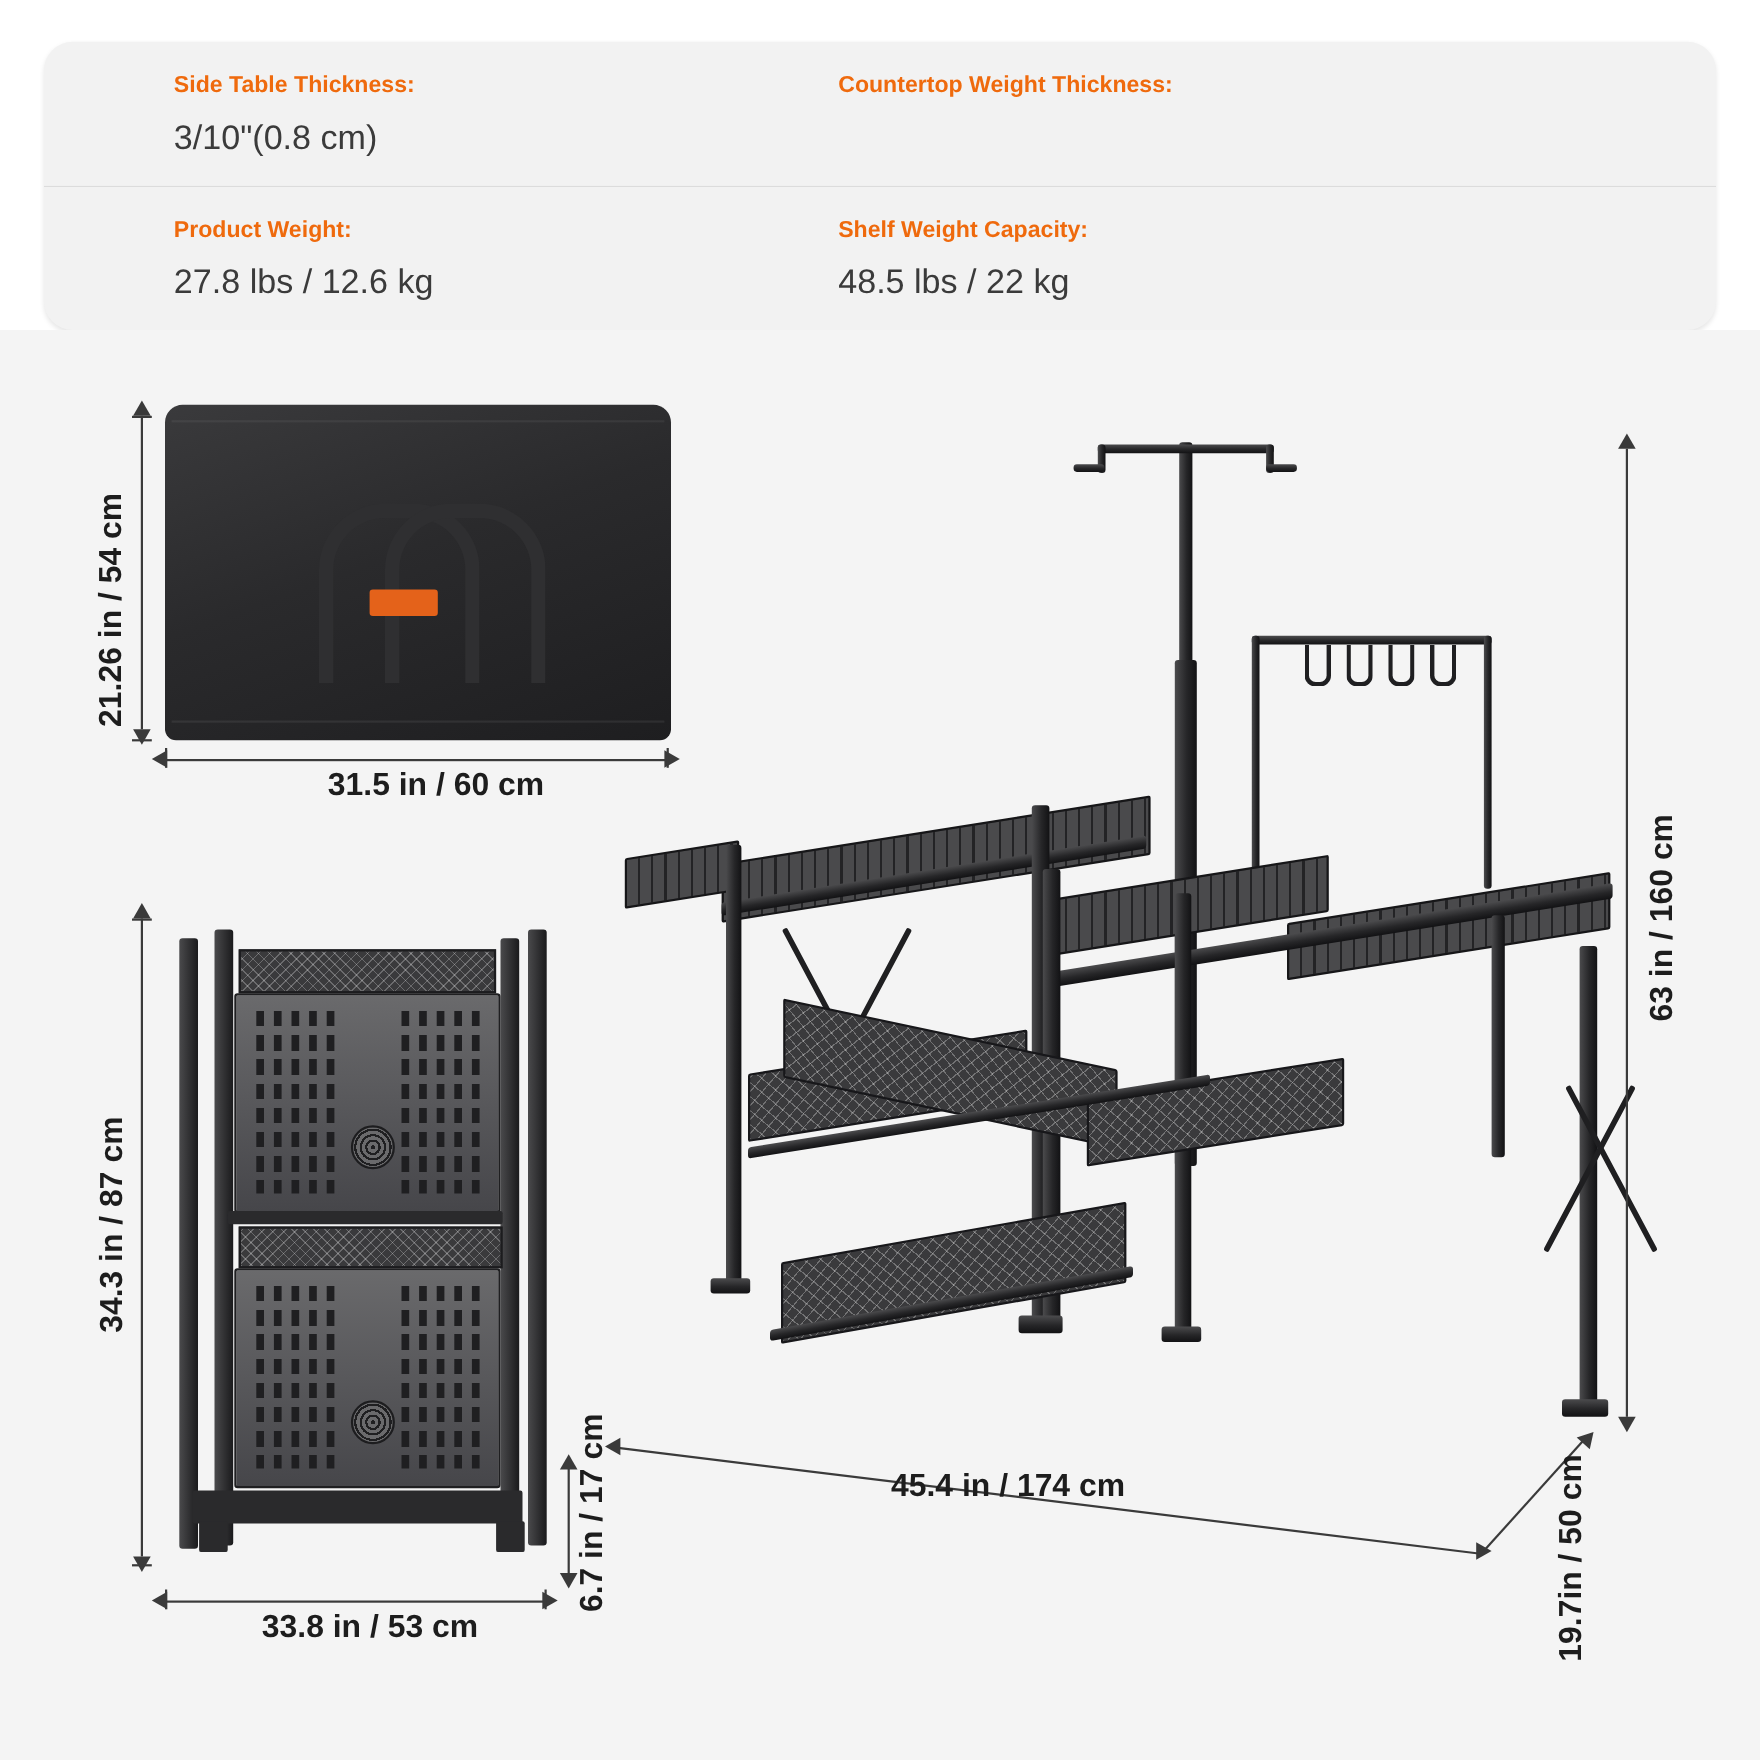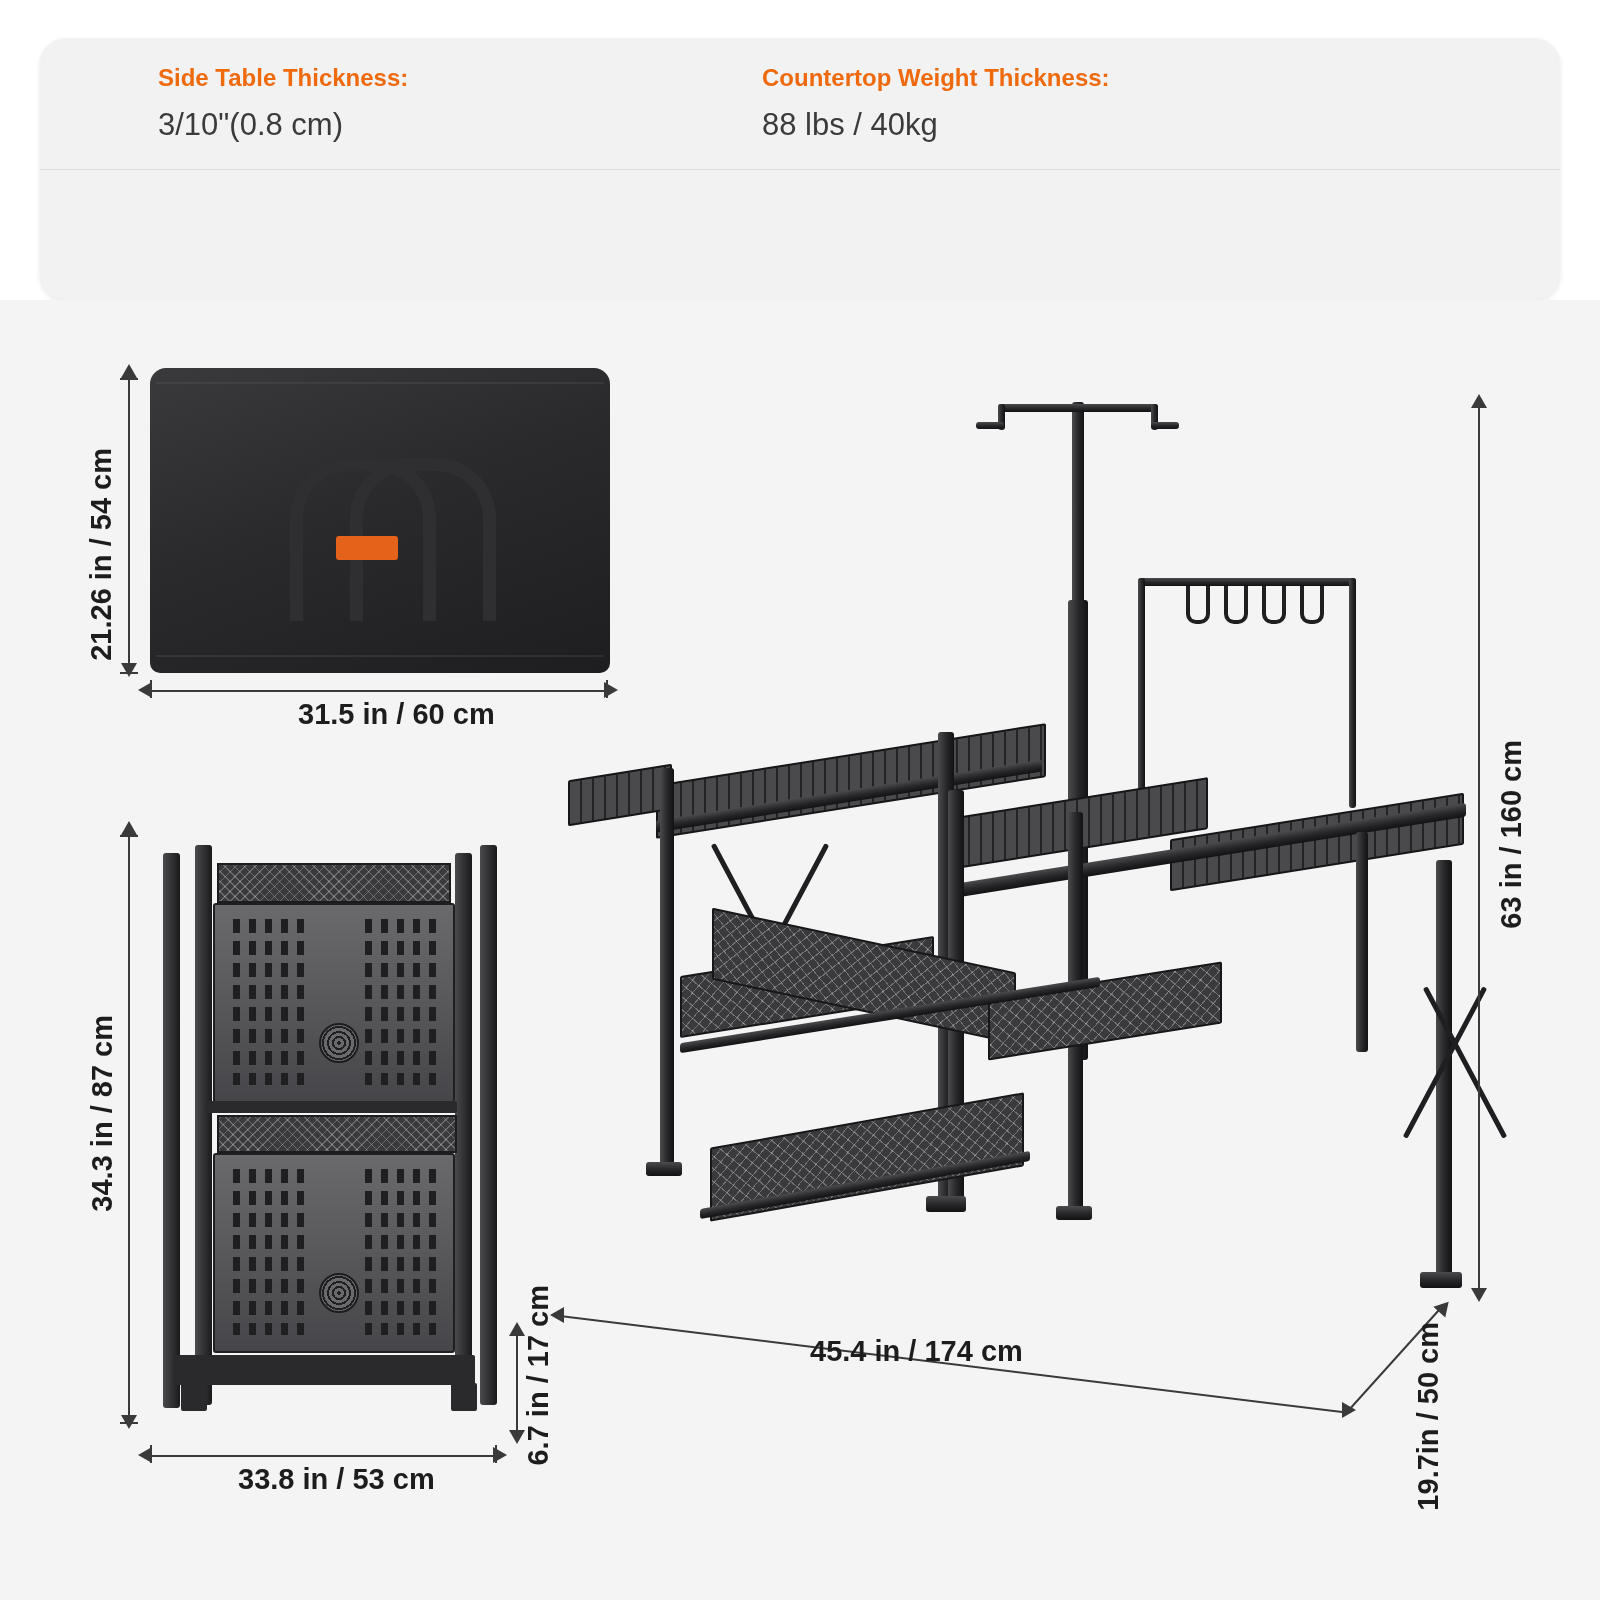--- a/index.html
+++ b/index.html
@@ -36,21 +36,21 @@
   #spec-row-1 { top: 0; border-bottom: 1px solid #dcdcdc; }
   #spec-row-2 { top: 131px; }
   .spec-cell {
     position: absolute;
     top: 18px;
   }
   .spec-cell.col-left  { left: 118px; }
   .spec-cell.col-right { left: 722px; }
   .spec-label {
     color: #ef6a0d;
-    font-size: 24px;
+    font-size: 21px;
     font-weight: bold;
     line-height: 44px;
     white-space: nowrap;
   }
   .spec-value {
     color: #3b3b3b;
     font-size: 31px;
     line-height: 42px;
     white-space: nowrap;
     margin-top: 4px;
@@ -257,24 +257,33 @@
 
 <div id="spec-card">
 
   <div class="spec-row" id="spec-row-1">
     <div class="spec-cell col-left">
       <div class="spec-label">Side Table Thickness:</div>
       <div class="spec-value">3/10"(0.8 cm)</div>
     </div>
     <div class="spec-cell col-right">
       <div class="spec-label">Countertop Weight Thickness:</div>
-      <div class="spec-value">88 lbs / 40kg</div>
     </div>
   </div>
 
+  <div class="spec-row" id="spec-row-2">
+    <div class="spec-cell col-left">
+      <div class="spec-label">Product Weight:</div>
+      <div class="spec-value">27.8 lbs / 12.6 kg</div>
+    </div>
+    <div class="spec-cell col-right">
+      <div class="spec-label">Shelf Weight Capacity:</div>
+      <div class="spec-value">48.5 lbs / 22 kg</div>
+    </div>
+  </div>
 
 </div>
 
 <div id="illustration">
 
   <div id="carry-bag">
     <div id="bag-body">
       <div id="bag-top-seam"></div>
       <div id="bag-seam"></div>
     </div>

